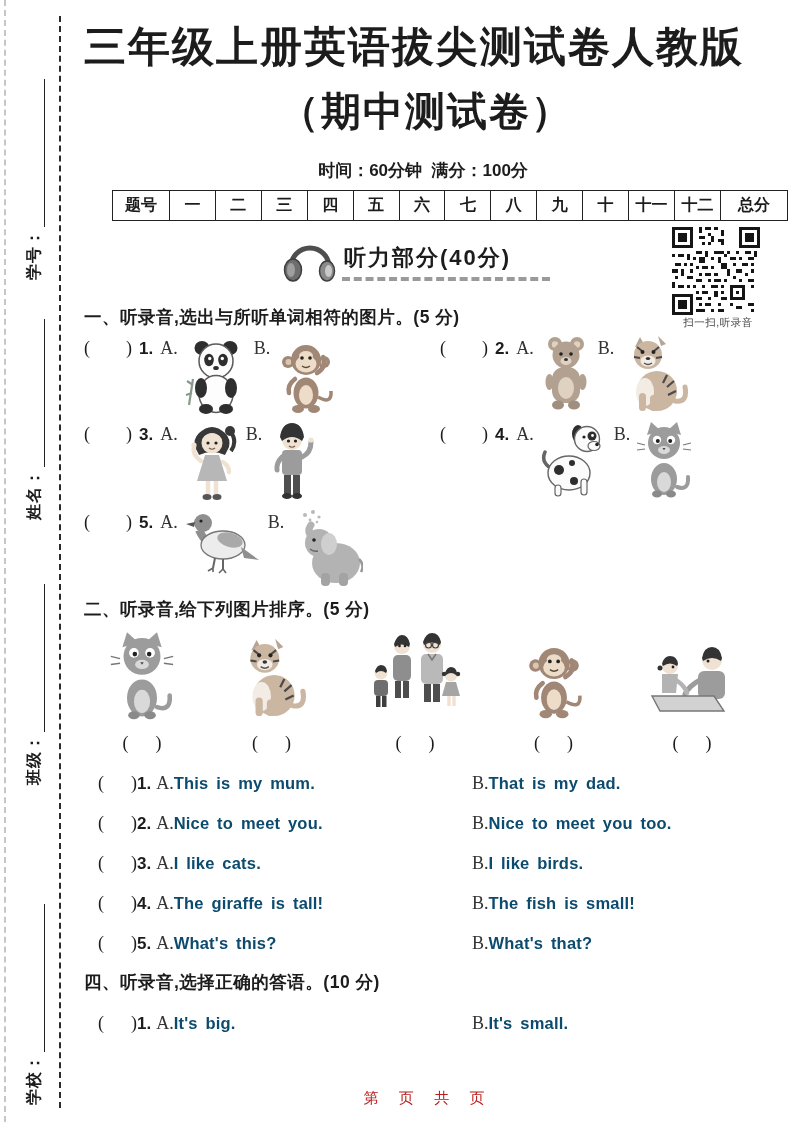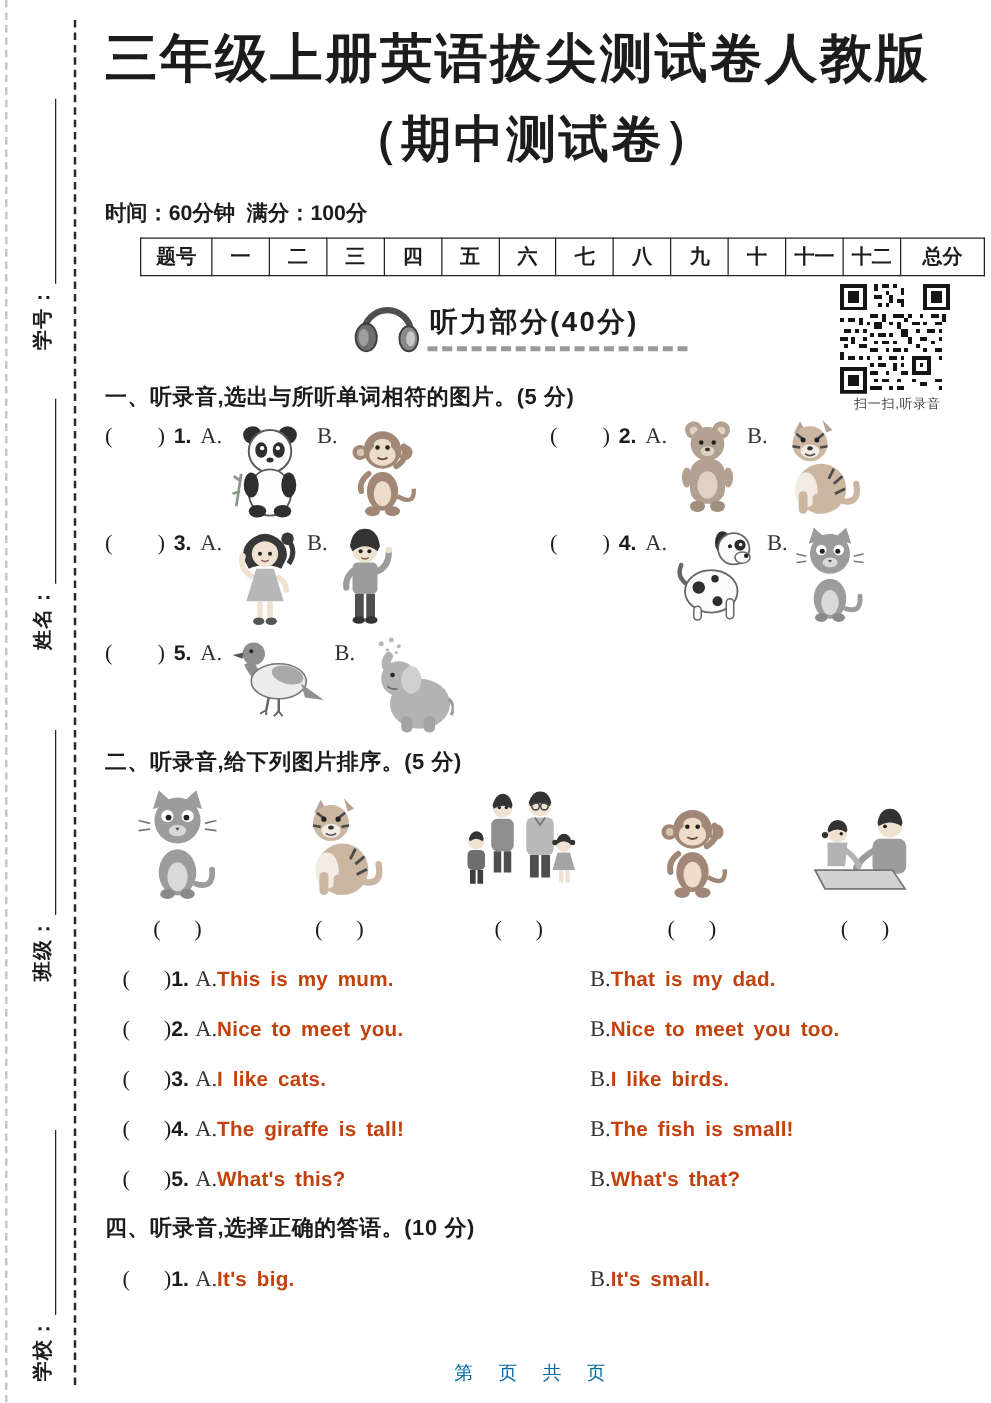--- a/index.html
+++ b/index.html
@@ -10,21 +10,21 @@
   .fold-line{position:absolute;left:59px;top:16px;bottom:14px;border-left:2.5px dashed #2a2a2a;}
   
   .sb-field{position:absolute;left:-85px;width:230px;height:30px;display:flex;align-items:flex-end;
             transform:rotate(-90deg);}
   .sb-label{font-size:16px;font-weight:700;letter-spacing:1px;white-space:nowrap;}
   .sb-line{display:inline-block;flex:0 0 148px;border-bottom:1.8px solid #222;height:20px;margin-left:2px;}
   
   .content{position:absolute;left:84px;top:0;width:684px;}
   .title{margin-top:24px;font-size:42px;font-weight:800;letter-spacing:2px;text-align:left;line-height:1.1;}
   .subtitle{margin-top:14px;font-size:40px;font-weight:700;text-align:center;letter-spacing:2px;}
-  .meta{margin-top:20px;text-align:left;font-size:17px;font-weight:600;padding-right:6px;white-space:pre;}
+  .meta{margin-top:20px;text-align:center;font-size:17px;font-weight:600;padding-right:6px;white-space:pre;}
   table.score{margin-top:8px;width:676px;border-collapse:collapse;table-layout:fixed;margin-left:28px;}
   table.score td{border:1.5px solid #222;text-align:center;font-size:16px;font-weight:600;height:29px;padding:0;}
   table.score tr.score-row td{height:33px;}
   td.c-first{width:56px;} td.c-last{width:66px;}
   
   .listen-head{position:relative;height:64px;margin-top:10px;}
   .headph{position:absolute;left:198px;top:4px;}
   .listen-title{position:absolute;left:260px;top:12px;font-size:22px;font-weight:800;letter-spacing:2px;text-align:center;}
   .dash-underline{position:absolute;left:258px;top:46px;width:208px;border-top:4px dashed #9a9a9a;}
   .qr-block{position:absolute;right:4px;top:-4px;width:92px;text-align:center;}
@@ -40,25 +40,25 @@
   .optlab{font-family:"Liberation Serif","DejaVu Serif",serif;font-size:18px;padding-top:3px;color:#333;}
   .pic-wrap{display:inline-block;}
   
   .s2cols{display:flex;justify-content:space-between;align-items:flex-end;padding:6px 30px 0 26px;}
   .s2col{display:flex;flex-direction:column;align-items:center;gap:12px;}
   .s2col .paren{padding-top:0;}
   
   .srow{display:flex;margin:16px 0;padding-left:14px;align-items:baseline;}
   .sleft{display:flex;width:374px;flex:0 0 374px;align-items:baseline;}
   .sright{display:flex;align-items:baseline;}
-  .stext{font-size:16.5px;color:#c2410c;font-weight:600;word-spacing:3px;letter-spacing:0.2px;}
+  .stext{font-size:16.5px;color:#0c4a6e;font-weight:600;word-spacing:3px;letter-spacing:0.2px;}
   .srow .qnum{padding-top:0;margin-right:5px;}
   .srow .optlab{padding-top:0;}
   .footer{position:absolute;bottom:14px;left:84px;width:684px;text-align:center;font-size:15px;
-          letter-spacing:4px;white-space:pre;color:#0369a1;}
+          letter-spacing:4px;white-space:pre;color:#b91c1c;}
   svg{display:block;}
 </style>
 </head>
 <body>
 
 <div class="page">
 
   <div class="edge-dash"></div>
   <div class="fold-line"></div>
 

